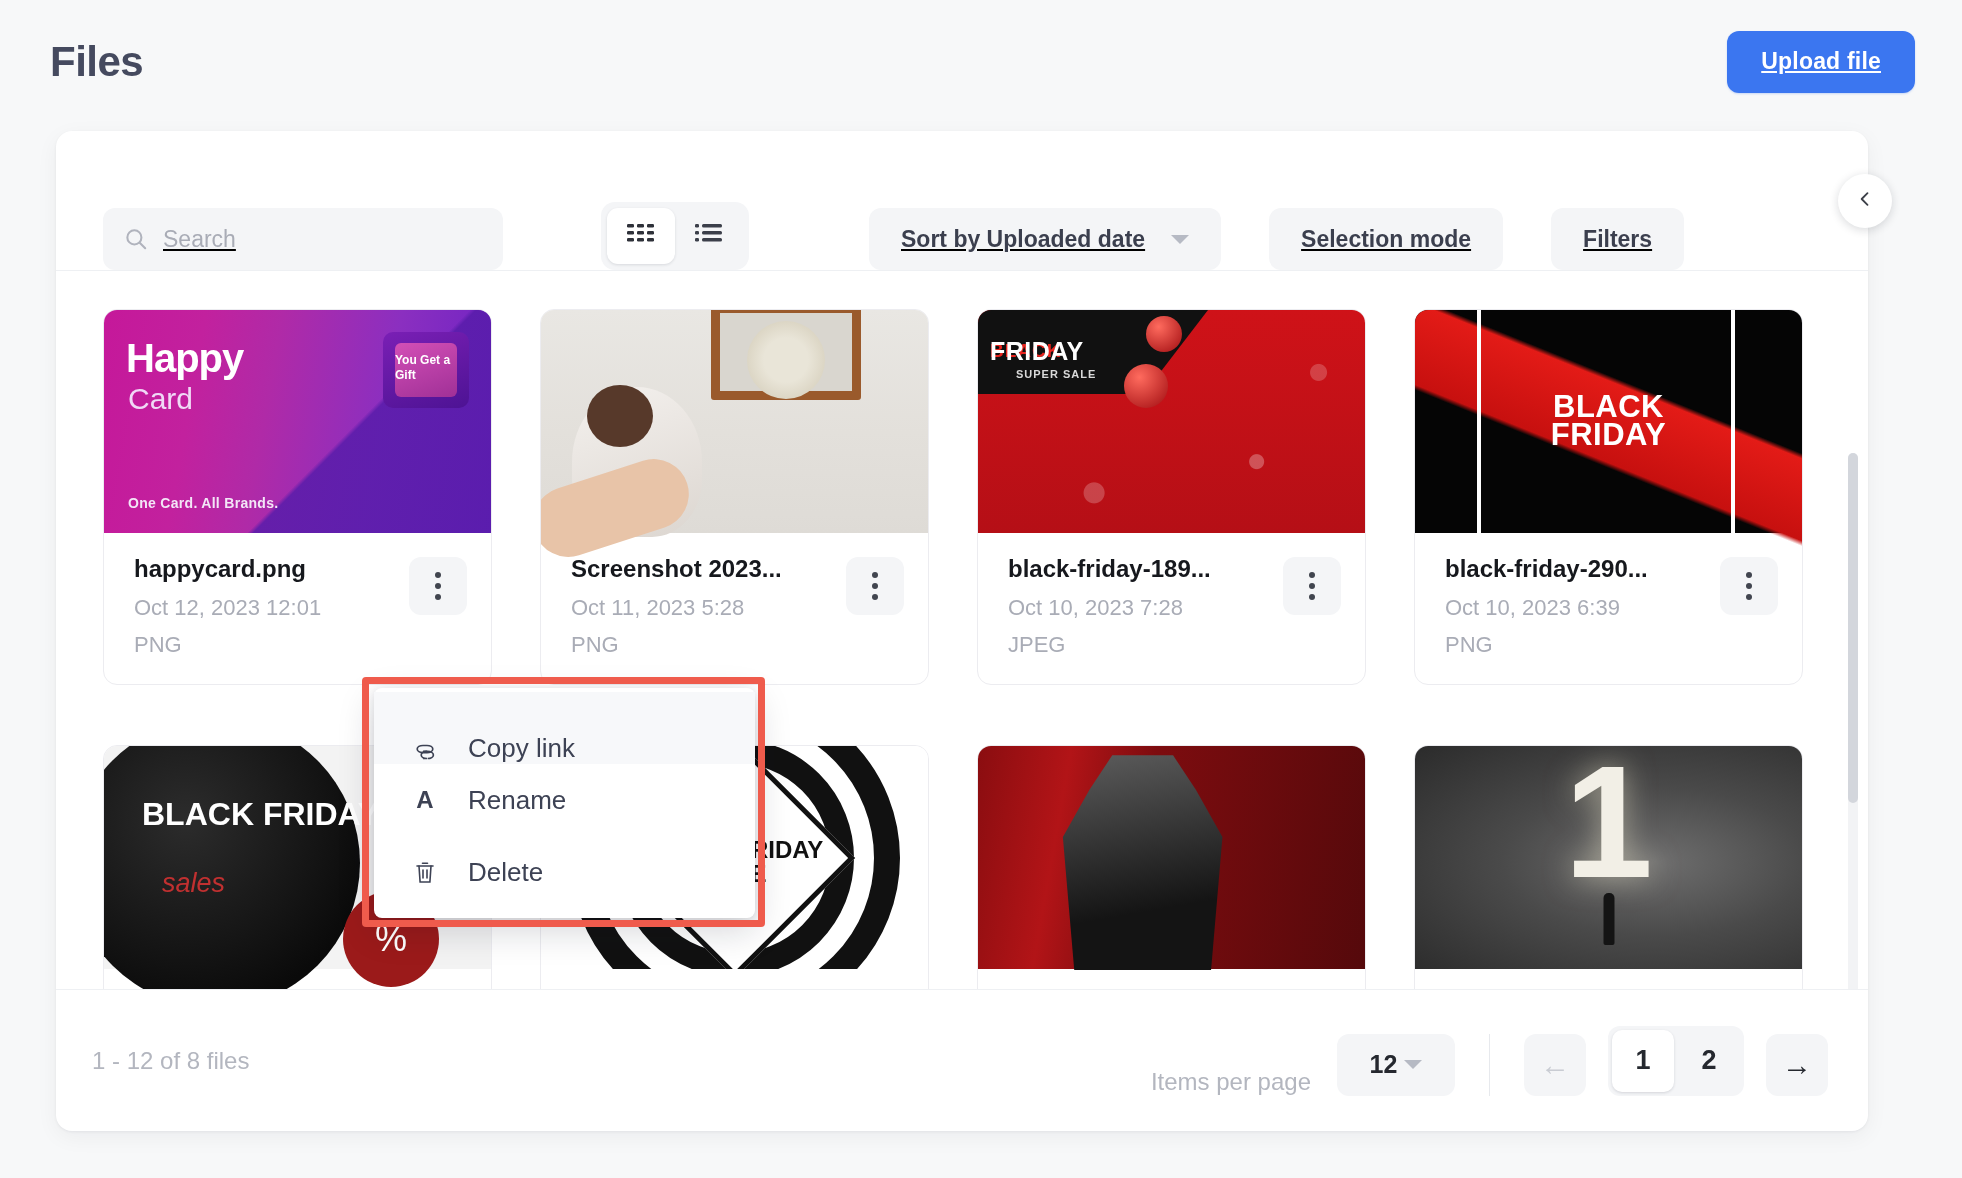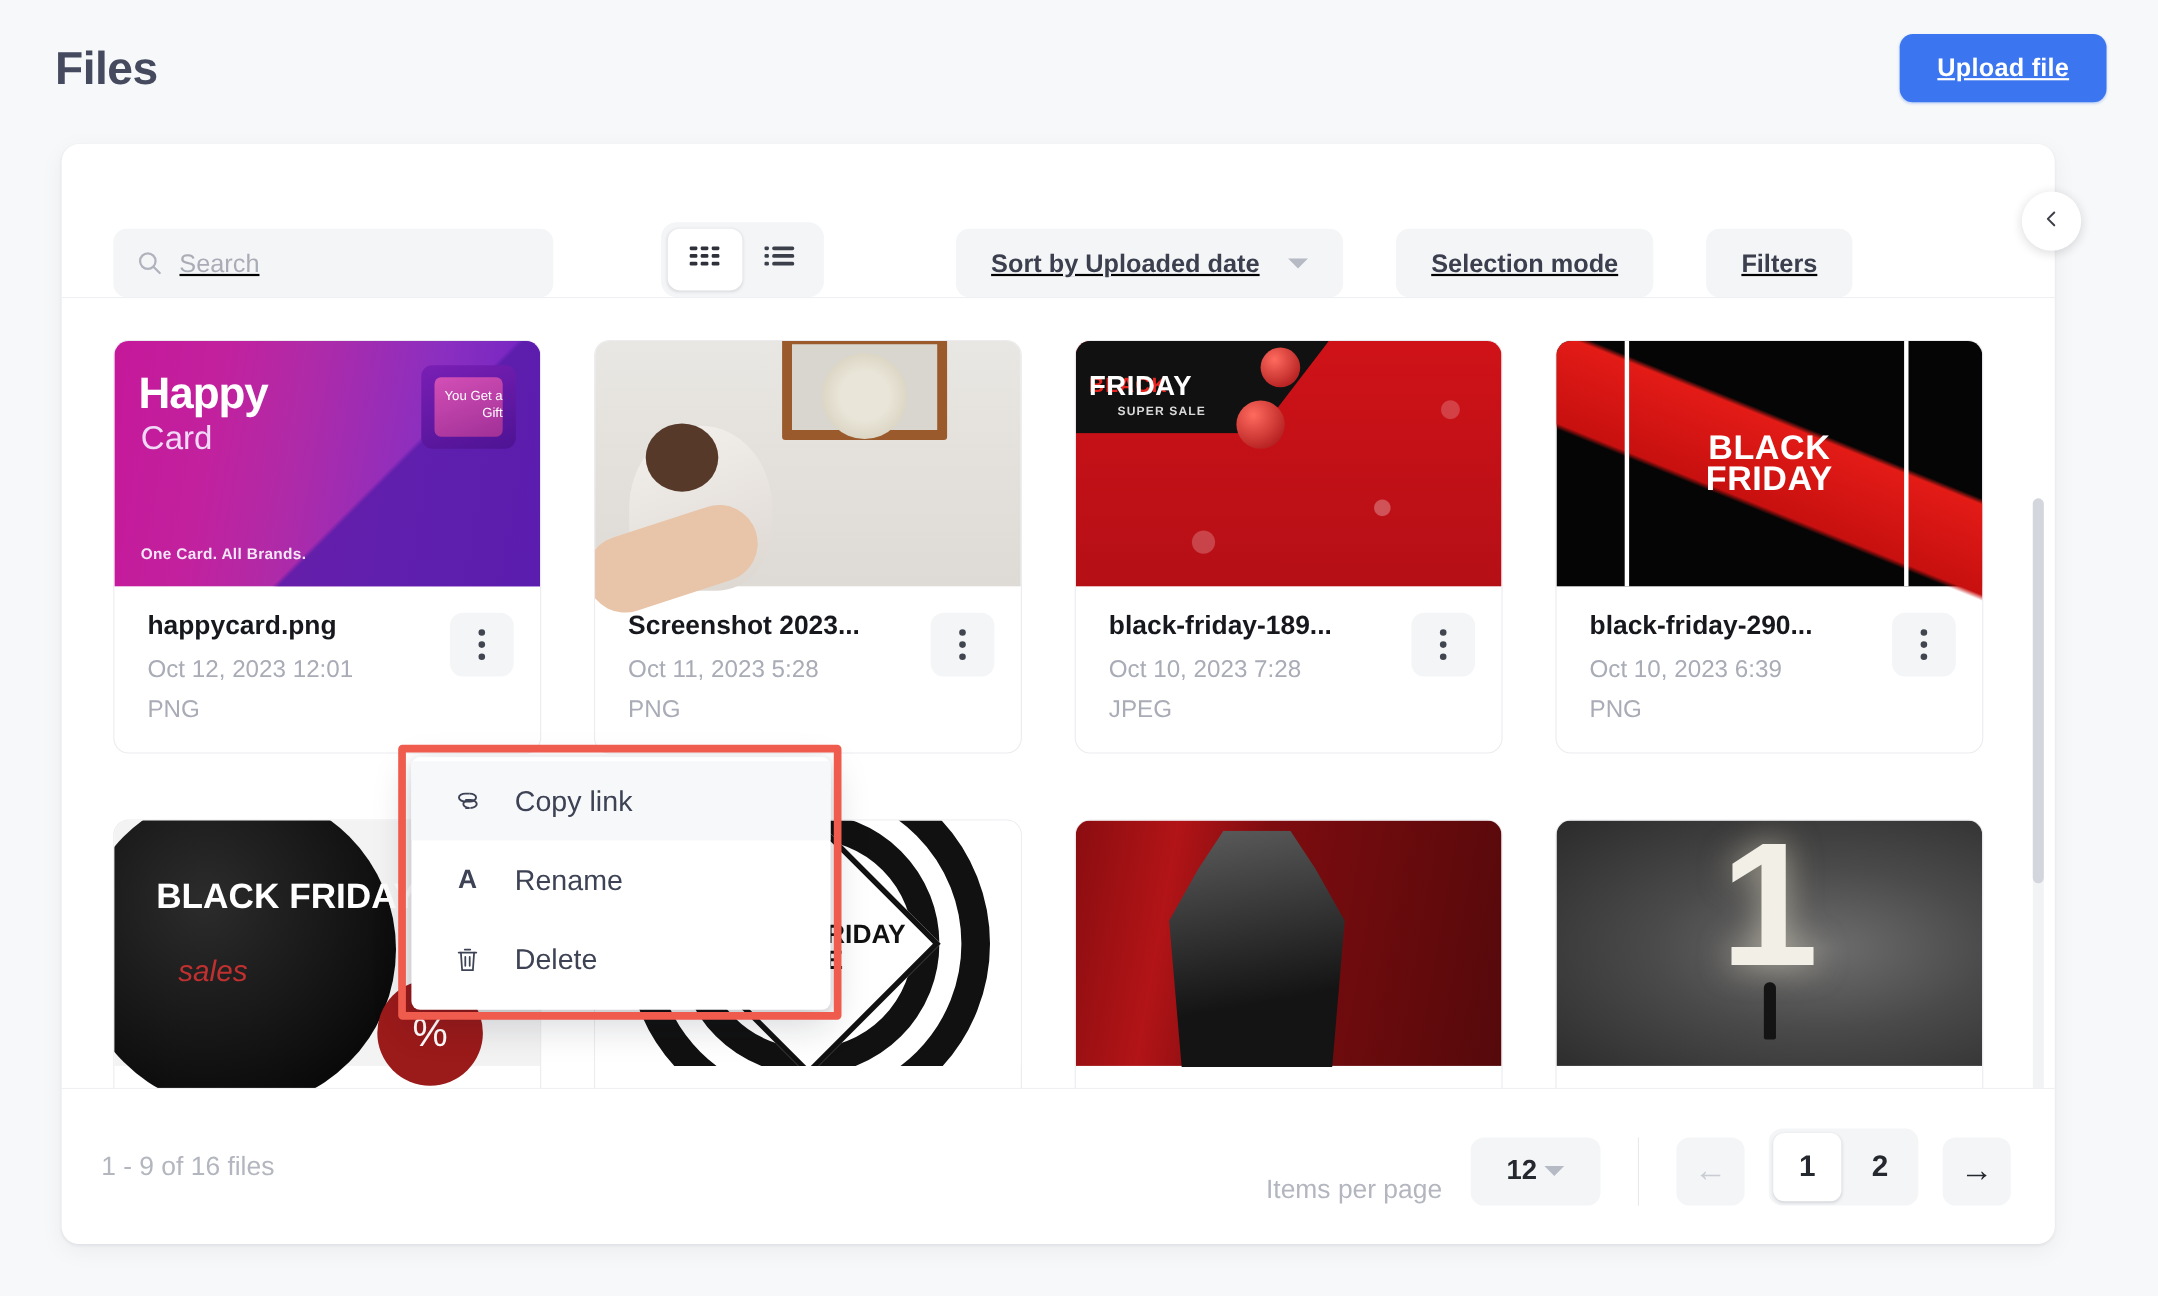--- a/index.html
+++ b/index.html
@@ -144,22 +144,22 @@
     color:#f3e6f7; font-size:14px; font-weight:bold; letter-spacing:.3px;
   }
   .gift-chip {
     position:absolute; right:22px; top:22px; width:86px; height:76px;
     background:linear-gradient(160deg,#7a1fb5,#4d1394); border-radius:10px;
     display:flex; align-items:center; justify-content:center;
   }
   .gift-chip span {
     display:block; width:62px; height:54px; border-radius:6px;
     background:linear-gradient(160deg,#d34fb6,#a03097);
-    color:#fff; font-size:12px; font-weight:normal; line-height:1.25;
-    text-align:right; padding-top:10px;
+    color:#fff; font-size:12px; font-weight:bold; line-height:1.25;
+    text-align:left; padding-top:10px;
   }
   .hc-sub { position:absolute; left:24px; top:72px; color:#f0d9f6; font-size:30px; }
 
   .th-clock {
     background: linear-gradient(180deg,#e9e7e3 0%,#e3e0db 55%,#dedbd6 100%);
   }
   .th-clock .frame {
     position:absolute; left:44%; top:-6px; width:150px; height:96px;
     border:9px solid #9a5a2c; background:#d9d6cf; border-radius:3px;
   }
@@ -314,21 +314,21 @@
     position:absolute; left:374px; top:688px; width:381px;
     background:#fff; border-radius:8px; z-index:39;
     box-shadow:0 12px 36px rgba(16,24,40,.18), 0 2px 8px rgba(16,24,40,.10);
     padding:4px 0 10px 0;
   }
   .ctx-item {
     display:flex; align-items:center; gap:26px;
     height:72px; padding:0 34px; cursor:pointer;
     font-size:26px; color:#3d4254;
   }
-  .ctx-item.hover { background:#f7f8fa; }
+  .ctx-item.hover { background:#f7f8fa;align-items:flex-end; }
   .ctx-icon { width:34px; display:flex; align-items:center; justify-content:center; }
   .ctx-letter { font-size:24px; font-weight:bold; color:#3d4254; }
 </style>
 </head>
 <body>
 
 <div class="page">
 
   <div class="page-header">
     <div class="page-title">Files</div>
@@ -529,21 +529,21 @@
         </div>
 
       </div>
 
       <div class="scrollbar-track">
         <div class="scrollbar-thumb"></div>
       </div>
     </div>
 
     <div class="footer">
-      <span class="count-text">1 - 9 of 16 files</span>
+      <span class="count-text">1 - 12 of 8 files</span>
 
       <div class="pager">
         <span class="ipp-label">Items per page</span>
         <div class="ipp-select">
           <span>12</span>
           <span class="caret"></span>
         </div>
 
         <span class="divider"></span>
 

